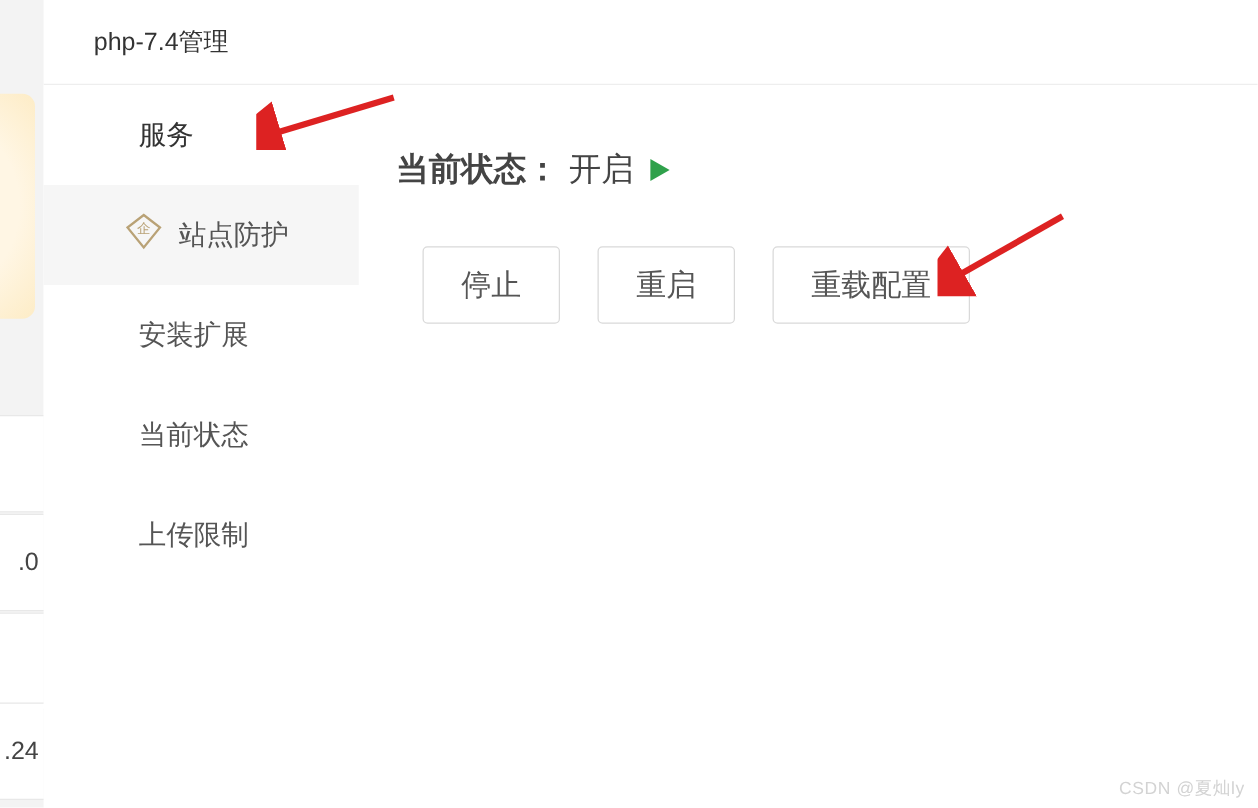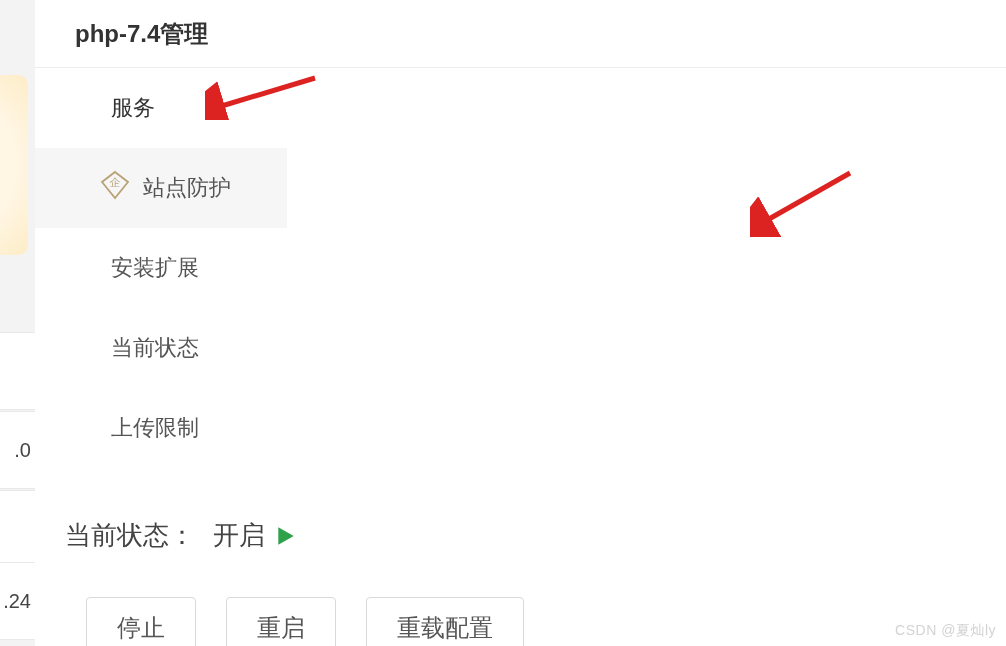--- a/index.html
+++ b/index.html
@@ -59,28 +59,27 @@
       color: #333;
     }
     .modal-header {
       height: 68px;
       display: flex;
       align-items: center;
       padding-left: 40px;
       border-bottom: 1px solid #eeeeee;
     }
     .modal-title {
-      font-size: 24px;
-      font-weight: 700;
+      font-size: 20px;
+      font-weight: 400;
       color: #333;
     }
     .modal-body {
       display: flex;
       height: calc(100% - 68px);
-      flex-direction: column;
     }
     .sidebar {
       width: 252px;
       flex-shrink: 0;
     }
     .sidebar-item {
       height: 80px;
       display: flex;
       align-items: center;
       padding-left: 76px;
@@ -110,21 +109,21 @@
       flex: 1;
       padding: 50px 30px;
     }
     .status-row {
       display: flex;
       align-items: center;
       font-size: 26px;
       color: #444;
       margin-bottom: 44px;
     }
-    .status-label { margin-right: 18px; }
+    .status-label { margin-right: 8px; font-weight: bold; }
     .status-value { margin-right: 10px; }
     .play-icon {
       display: inline-flex;
       align-items: center;
     }
     .button-row {
       display: flex;
       gap: 30px;
       padding-left: 21px;
     }

